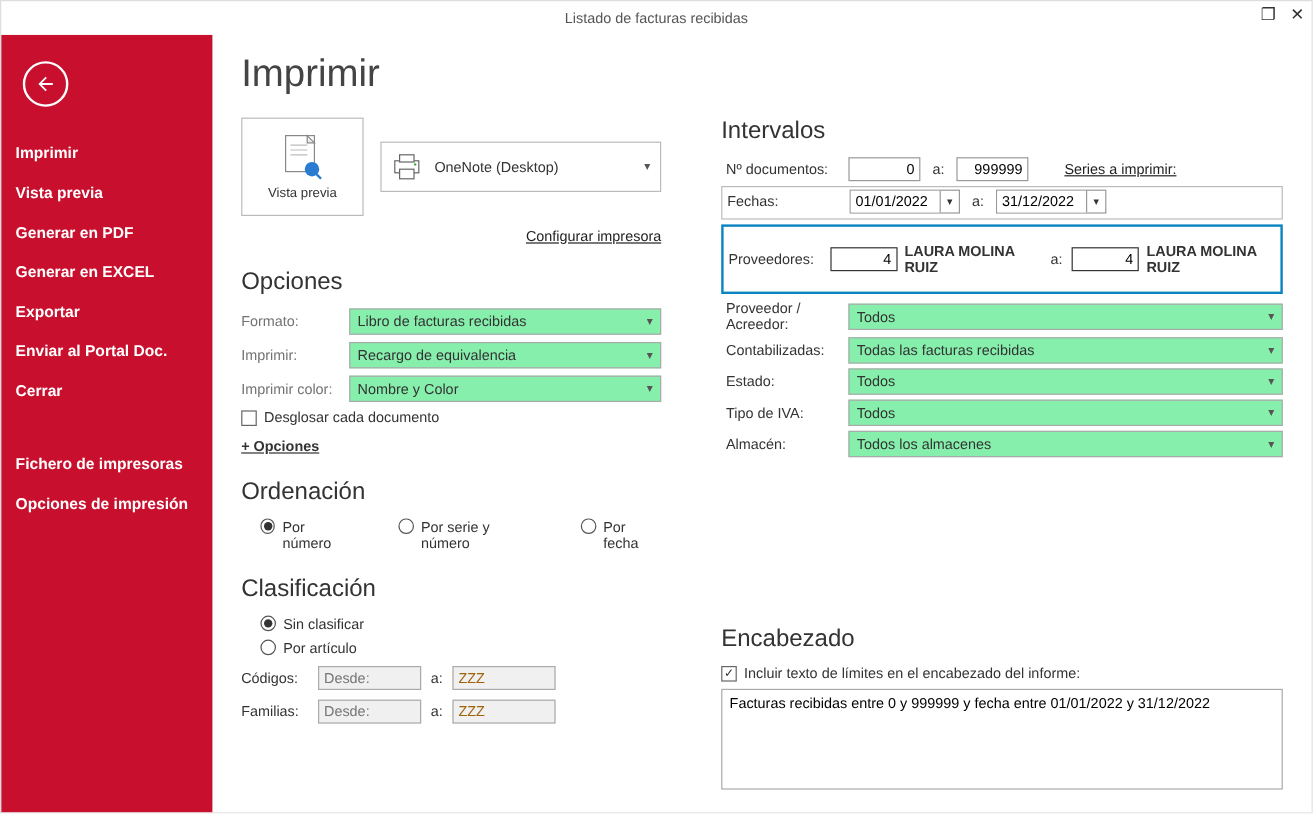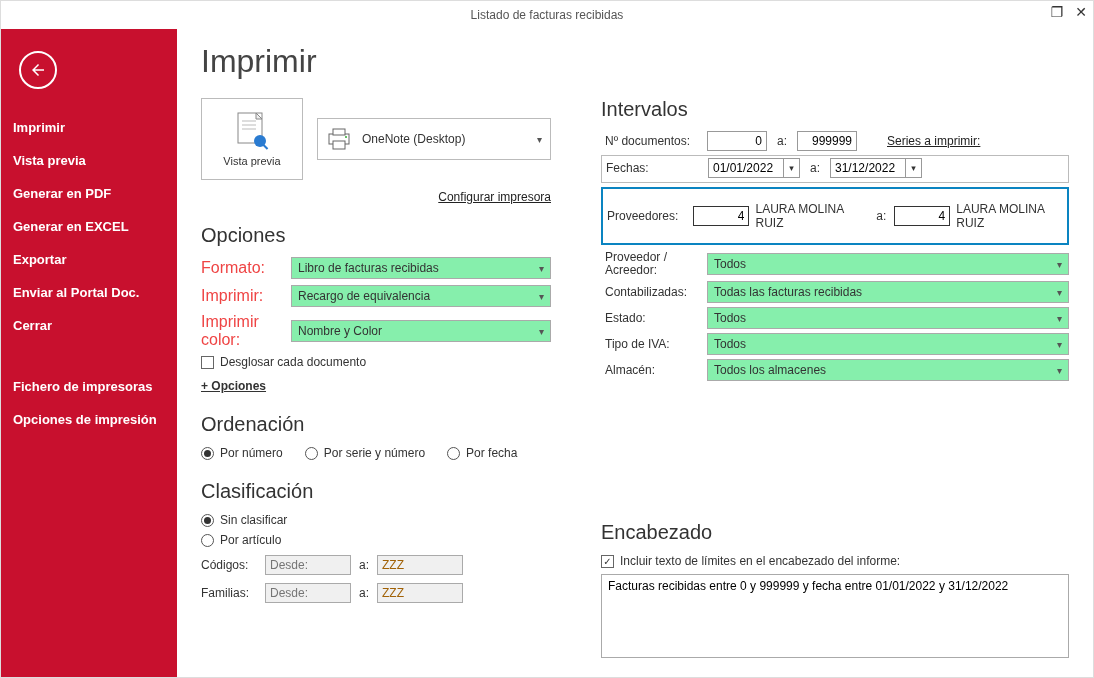--- a/index.html
+++ b/index.html
@@ -23,47 +23,47 @@
   .preview-row { display: flex; align-items: flex-start; gap: 14px; margin-bottom: 6px; }
   .preview-tile { width: 102px; height: 82px; border: 1px solid #bbb; display: flex; flex-direction: column; align-items: center; justify-content: center; cursor: pointer; }
   .preview-tile .pt-label { font-size: 11px; margin-top: 4px; color: #333; }
   .printer-combo { flex: 1; height: 42px; border: 1px solid #bbb; display: flex; align-items: center; padding: 6px 8px; justify-content: space-between; cursor: pointer; margin-top: 20px; }
   .printer-combo .pc-left { display: flex; align-items: center; gap: 10px; }
   .chev { font-size: 10px; color: #555; }
   .link-right { text-align: right; margin-top: 10px; font-size: 12px; }
   .link-right a, .linku { color: #222; text-decoration: underline; cursor: pointer; }
   h2.sec { font-size: 20px; font-weight: 400; color: #333; margin: 20px 0 10px 0; }
   .form-row { display: flex; align-items: center; margin-bottom: 6px; }
-  .form-row .lbl { width: 90px; font-size: 16px; color: #ef4444; }
+  .form-row .lbl { width: 90px; font-size: 12px; color: #737373; }
   .combo { flex: 1; height: 22px; border: 1px solid #aaa; display: flex; align-items: center; justify-content: space-between; padding: 0 6px; font-size: 12px; background: #86efac; cursor: pointer; }
   .chk-row { display: flex; align-items: center; gap: 6px; margin-top: 6px; }
   .chk { width: 13px; height: 13px; border: 1px solid #666; display: inline-flex; align-items: center; justify-content: center; font-size: 10px; color: #333; }
   .chk.checked::after { content: "✓"; }
   .plus-opc { margin-top: 10px; font-size: 12px; text-decoration: underline; cursor: pointer; font-weight: 600; }
   .radio-row { display: flex; gap: 22px; margin-top: 6px; }
-  .radio { display: flex; align-items: flex-end; gap: 6px; cursor: pointer; }
+  .radio { display: flex; align-items: flex-start; gap: 6px; cursor: pointer; margin-left: 16px; }
   .radio .dot { width: 13px; height: 13px; border: 1px solid #555; border-radius: 50%; display: inline-flex; align-items: center; justify-content: center; }
   .radio.sel .dot::after { content: ""; width: 7px; height: 7px; background: #333; border-radius: 50%; }
   .codes-row { display: flex; align-items: center; gap: 6px; margin-top: 8px; }
   .codes-row .lbl2 { width: 58px; font-size: 12px; }
   .txt { height: 20px; border: 1px solid #aaa; padding: 0 4px; font-size: 12px; background: #fff; }
   .txt.w70 { width: 86px; }
   .txt.dis { background: #f0f0f0; color: #a16207; }
   .sep-a { font-size: 12px; color: #333; padding: 0 2px; }
   
   .int-row { display: flex; align-items: center; gap: 8px; margin-bottom: 4px; }
   .int-row .rl { width: 98px; font-size: 12px; padding-left: 4px; }
   .date-combo { display: flex; align-items: center; border: 1px solid #999; height: 20px; }
   .date-combo input { border: none; width: 74px; height: 18px; font-size: 12px; padding: 0 4px; outline: none; }
   .date-combo .dd { width: 16px; text-align: center; font-size: 9px; border-left: 1px solid #999; cursor: pointer; line-height: 18px; }
   .numbox { width: 60px; height: 20px; border: 1px solid #999; text-align: right; padding: 0 4px; font-size: 12px; }
   .prov-box { border: 2px solid #0a84c1; padding: 13px 4px; display: flex; align-items: center; gap: 6px; margin-bottom: 6px; }
   .prov-box .rl { width: 90px; font-size: 12px; }
   .prov-box .nb { width: 56px; height: 20px; border: 1px solid #333; text-align: right; padding: 0 4px; font-size: 12px; }
-  .prov-box .nm { font-size: 12px; }
+  .prov-box .nm { font-size: 12px; font-weight: bold; }
   .combo-full { width: 100%; }
   .combo-med { width: 220px; }
   .enc-text { width: 100%; height: 84px; border: 1px solid #aaa; padding: 4px 6px; font-size: 12px; resize: none; font-family: inherit; }
   .enc-wrap { display: flex; }
 </style>
 </head>
 <body>
 
 <div class="app">
   <div class="titlebar">

